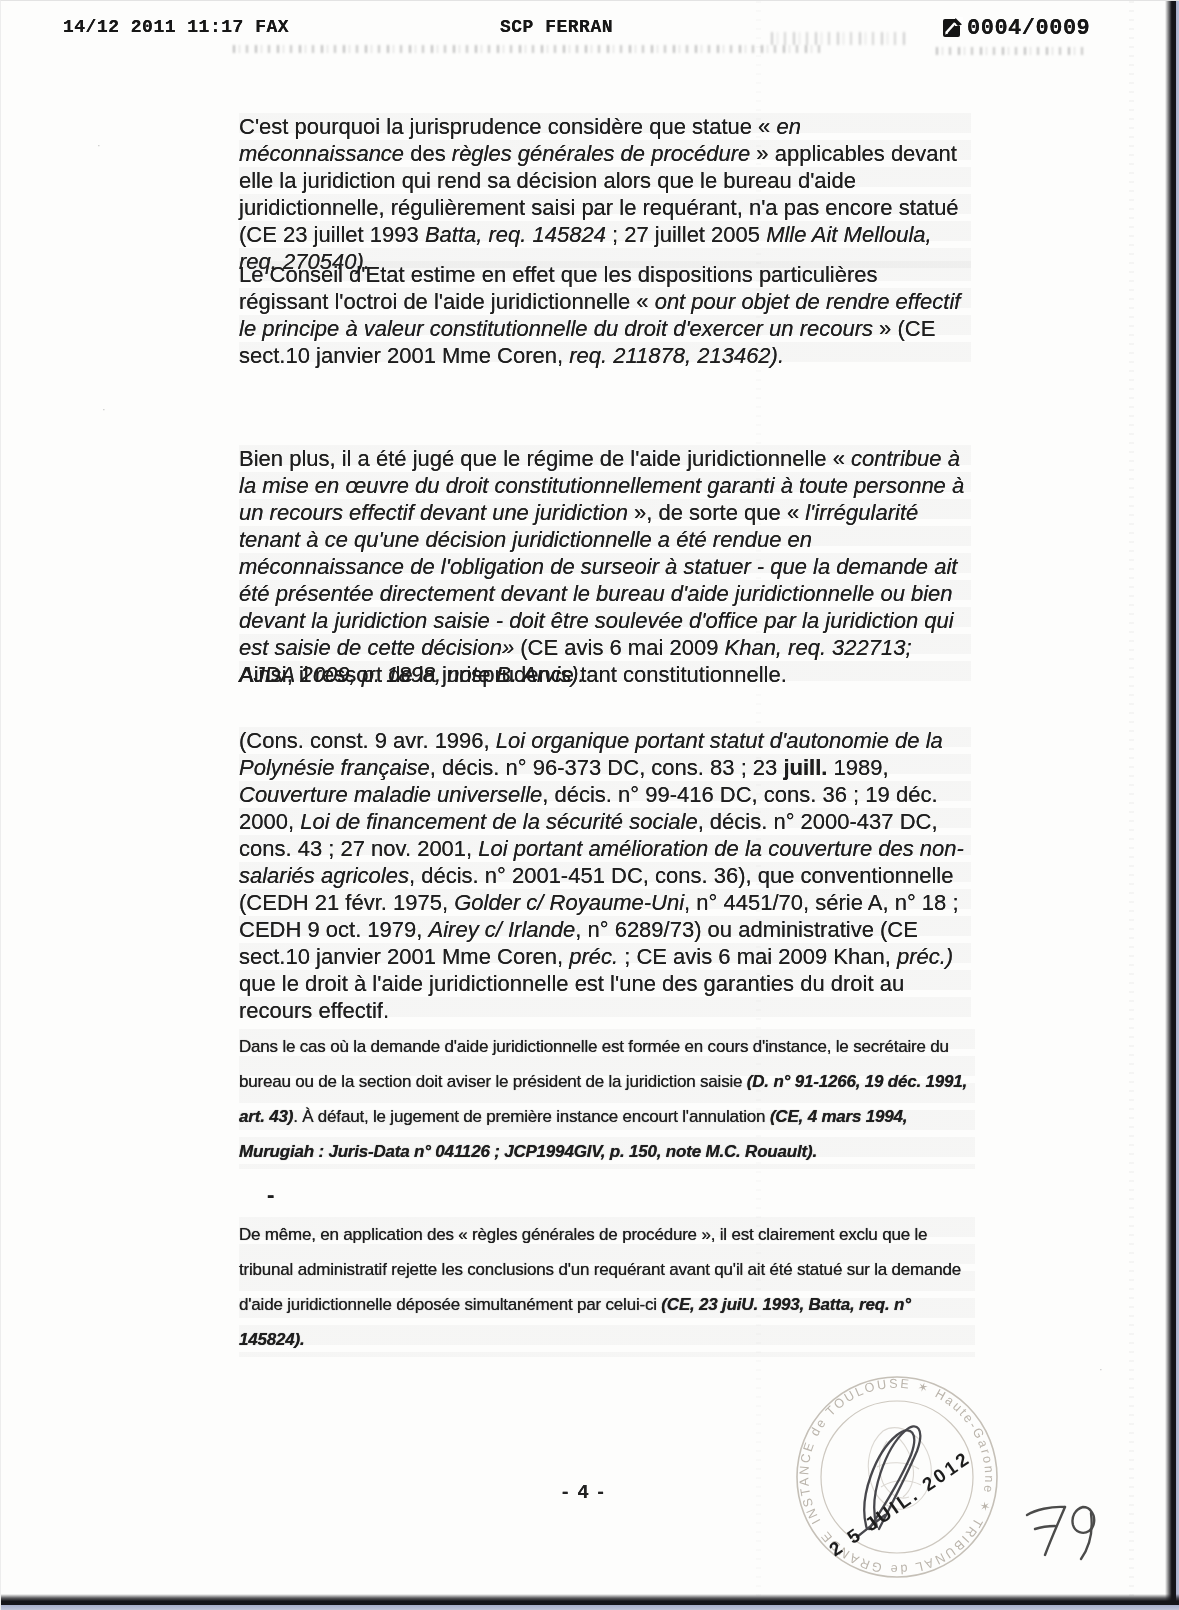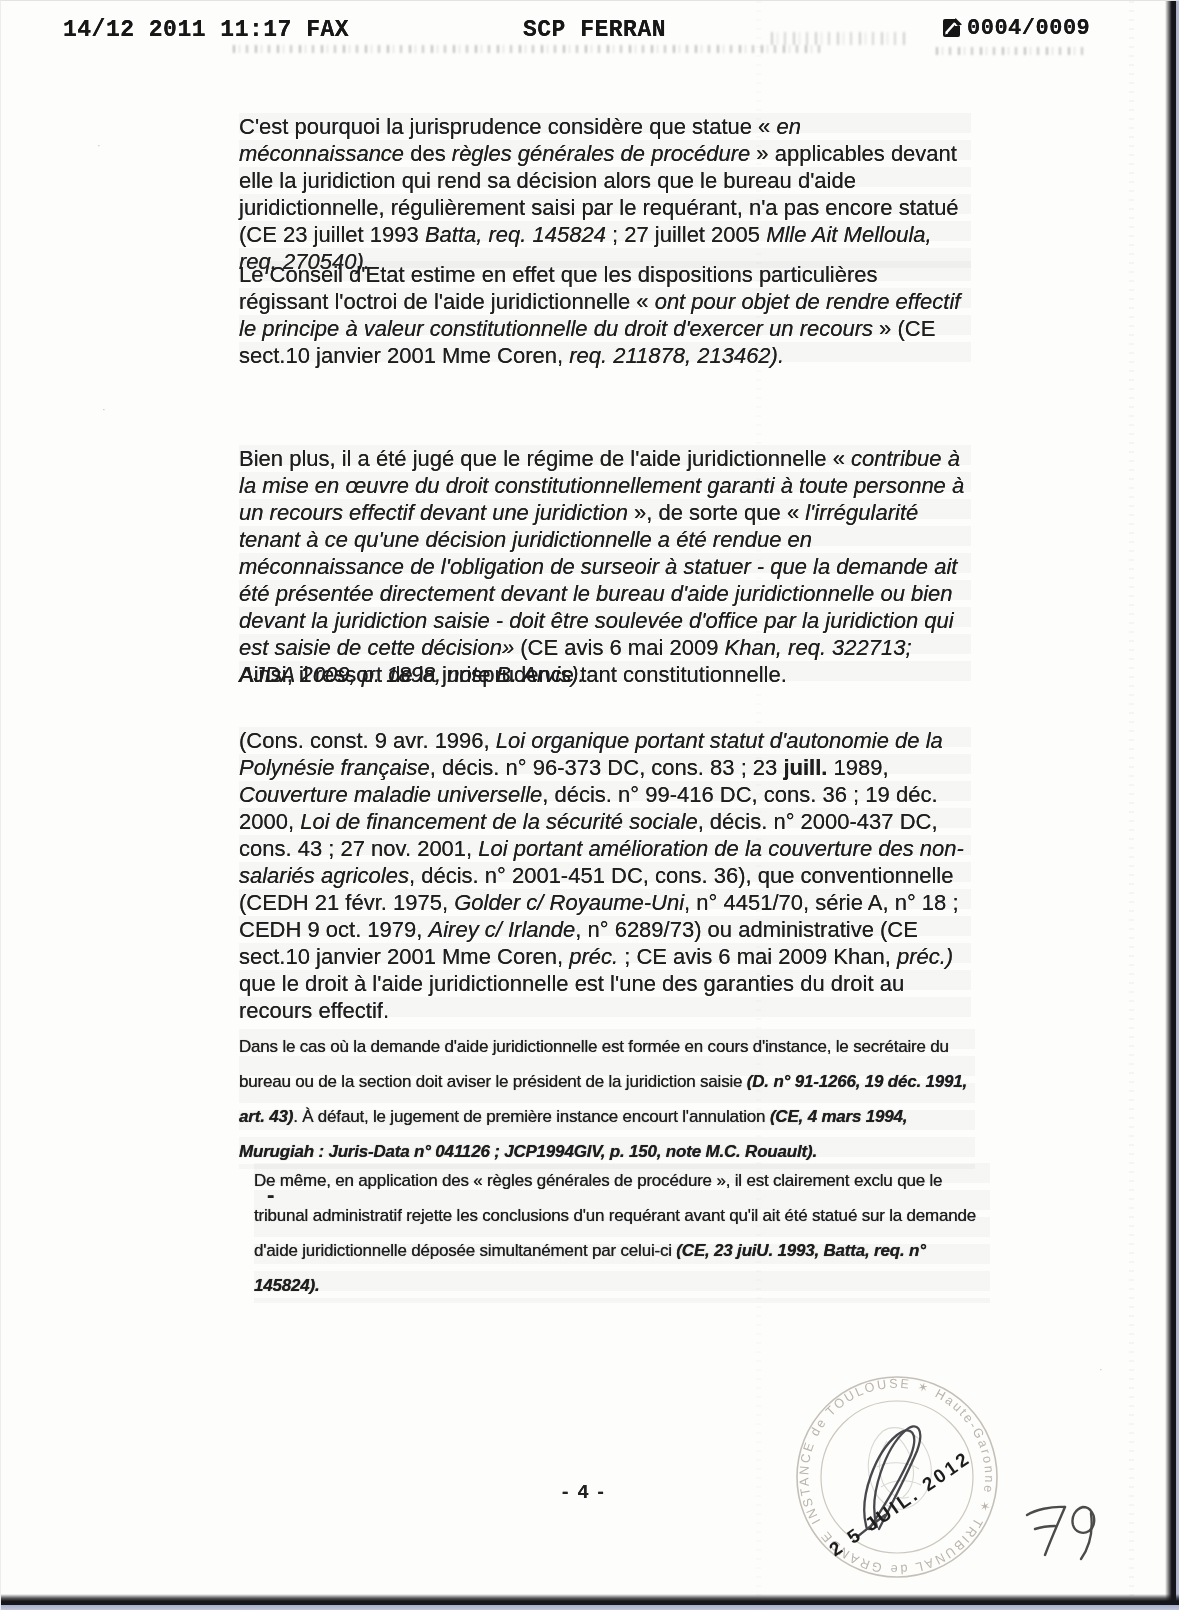--- a/index.html
+++ b/index.html
@@ -21,24 +21,24 @@
       #a6adca 72%,#c2c7dc 100%);
   }
   .edge-bottom{
     position:absolute;left:0;bottom:0;width:100%;height:17px;
     background:linear-gradient(to bottom,
       rgba(21,21,26,0) 0%,rgba(21,21,26,.7) 24%,#15151a 42%,#15151a 64%,
       #a6adca 64%,#c6cbde 100%);
   }
   
   .fax-header{position:absolute;font-family:"Liberation Mono","DejaVu Sans Mono",monospace;
-    font-weight:bold;font-size:23px;letter-spacing:.5px;color:#171717;
+    font-weight:bold;font-size:18px;letter-spacing:.5px;color:#171717;
     text-shadow:0 0 .6px #171717;white-space:nowrap;}
   .hdr-time{left:62px;top:16px;}
-  .hdr-sender{left:522px;top:16px;}
+  .hdr-sender{left:499px;top:16px;}
   .hdr-count{left:966px;top:15px;font-size:22px;}
   .fax-icon{position:absolute;left:941px;top:16px;width:21px;height:21px;}
   .scan-noise{position:absolute;height:8px;opacity:.55;filter:blur(.8px);
     background:repeating-linear-gradient(90deg,
       rgba(70,70,70,.65) 0 2px,transparent 2px 6px,
       rgba(70,70,70,.4) 6px 7px,transparent 7px 13px,
       rgba(70,70,70,.55) 13px 15px,transparent 15px 22px);}
   .noise-1{left:232px;top:44px;width:590px;}
   .noise-2{left:935px;top:46px;width:148px;}
   .noise-3{left:770px;top:31px;width:138px;height:13px;opacity:.4;filter:blur(1.3px);}
@@ -49,21 +49,21 @@
     background:repeating-linear-gradient(180deg,
       rgba(110,110,110,.05) 0 20px,rgba(255,255,255,0) 20px 27px);}
   .para .it{font-style:italic;}
   .para .bd{font-weight:bold;}
   .big{font-family:Liberation Sans, sans-serif;font-size:17px;line-height:35px;
     width:736px;letter-spacing:-.2px;text-shadow:0 0 .7px rgba(20,20,20,.9);}
   .p1{top:112px;} .p2{top:260px;} .p3{top:444px;} .p4{top:660px;background:none;}
   .p5{top:726px;} .p6{top:888px;}
   .p7{top:1028px;} .p-dash{top:1180px;left:266px;width:40px;background:none;
     font-size:22px;font-weight:bold;} 
-  .p8{top:1162px;margin-left:15px;}
+  .p8{top:1216px;}
   
   .page-number{position:absolute;left:528px;top:1480px;width:110px;text-align:center;
     font-size:19px;font-weight:bold;letter-spacing:2px;color:#222;
     text-shadow:0 0 .6px #222;}
   .stamp{position:absolute;left:790px;top:1370px;width:212px;height:214px;}
   .handwritten{position:absolute;left:1020px;top:1488px;width:95px;height:88px;}
   
   .streak{position:absolute;top:0;height:100%;width:5px;opacity:.05;
     background:repeating-linear-gradient(180deg,#555 0 2px,transparent 2px 9px);}
   .streak-1{left:1128px;} .streak-2{left:755px;opacity:.025;}

